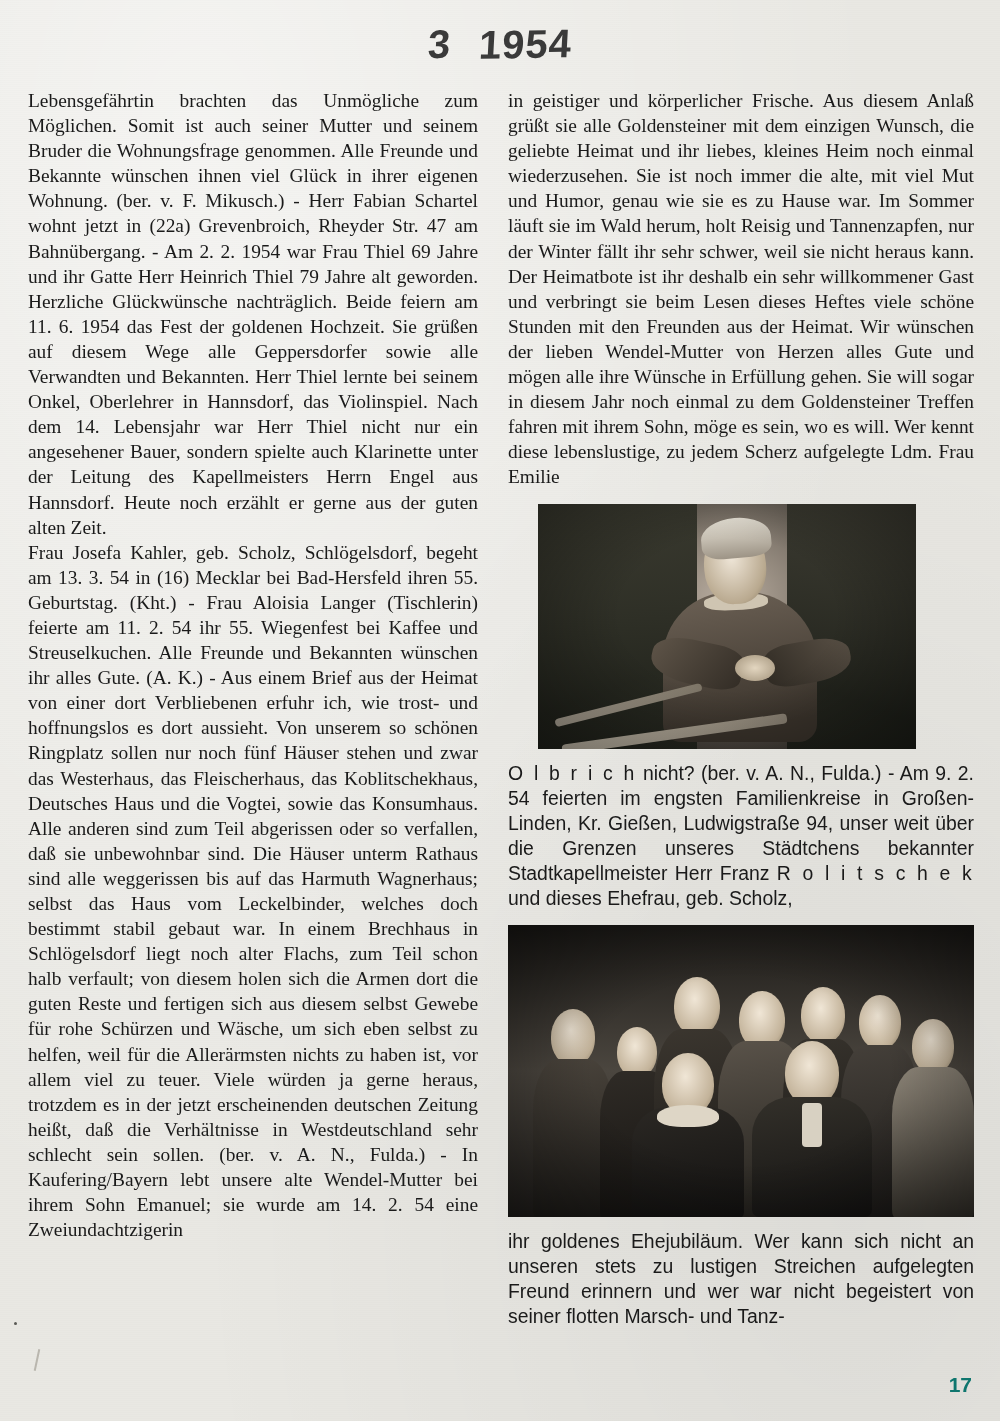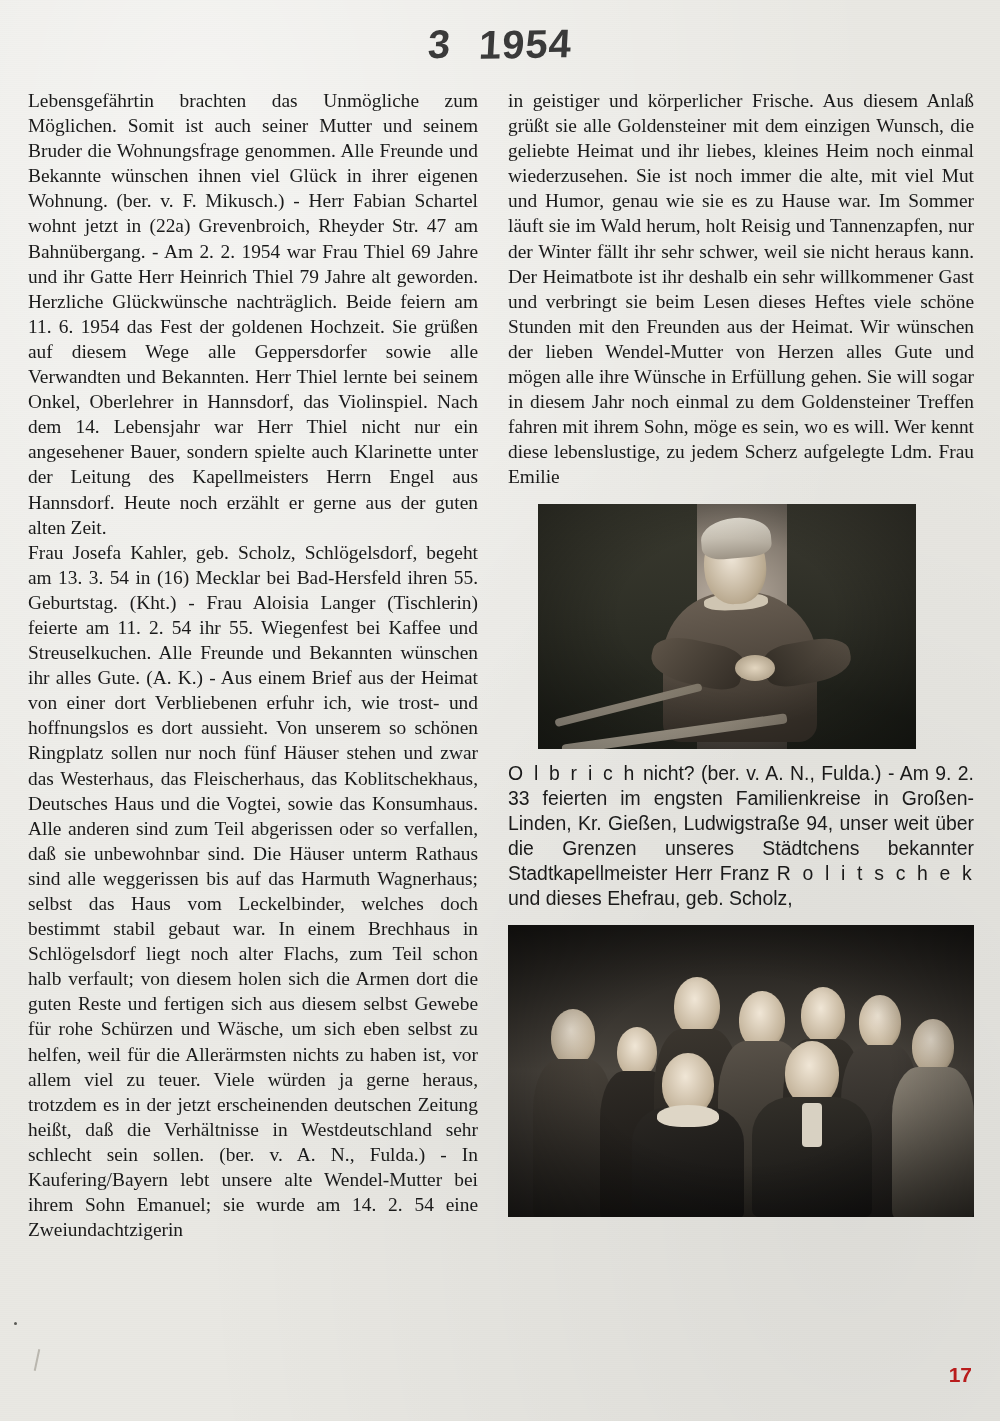--- a/index.html
+++ b/index.html
@@ -233,25 +233,25 @@
     font-family: "Liberation Sans", sans-serif;
     font-size: 18.4px;
     line-height: 24.4px;
     text-align: justify;
     margin: 0;
   }
 
   .page-number {
     position: absolute;
     right: 28px;
-    bottom: 34px;
+    bottom: 24px;
     font-family: "Liberation Sans", sans-serif;
     font-weight: bold;
     font-size: 21px;
-    color: #b91c1c;
+    color: #0f766e;
   }
   .edge-mark {
     position: absolute;
     left: 14px;
     bottom: 96px;
     width: 3px;
     height: 3px;
     background: #5a5a55;
     border-radius: 50%;
   }
@@ -293,21 +293,21 @@
       <div class="p1-arm-r"></div>
       <div class="p1-collar"></div>
       <div class="p1-head"></div>
       <div class="p1-hair"></div>
       <div class="p1-hands"></div>
       <div class="p1-bench"></div>
       <div class="p1-bench2"></div>
       <div class="p1-vig"></div>
     </div>
 
-    <p class="caption"><span class="spaced">O l b r i c h</span><span> nicht? (ber. v. A. N., Fulda.) - Am 9. 2. 33 feierten im engsten Familienkreise in Großen-Linden, Kr. Gießen, Ludwigstraße 94, unser weit über die Grenzen unseres Städtchens bekannter Stadtkapellmeister Herr Franz </span><span class="spaced">R o l i t s c h e k</span><span> und dieses Ehefrau, geb. Scholz,</span></p>
+    <p class="caption"><span class="spaced">O l b r i c h</span><span> nicht? (ber. v. A. N., Fulda.) - Am 9. 2. 54 feierten im engsten Familienkreise in Großen-Linden, Kr. Gießen, Ludwigstraße 94, unser weit über die Grenzen unseres Städtchens bekannter Stadtkapellmeister Herr Franz </span><span class="spaced">R o l i t s c h e k</span><span> und dieses Ehefrau, geb. Scholz,</span></p>
 
     <div class="photo photo-2">
       <div class="p2-dark"></div>
 
       <div class="p2-person" style="left:28px;width:74px;height:230px;">
         <div class="hd" style="top:22px;width:44px;height:56px;"></div>
         <div class="bd" style="top:72px;width:80px;height:160px;background:linear-gradient(170deg,#4a443c,#1e1c19);"></div>
       </div>
       <div class="p2-person" style="left:96px;width:66px;height:220px;">
         <div class="hd" style="top:30px;width:40px;height:50px;"></div>
@@ -341,18 +341,19 @@
       </div>
       <div class="p2-person" style="left:250px;width:108px;height:176px;">
         <div class="hd" style="top:0px;width:54px;height:64px;"></div>
         <div class="bd" style="top:56px;width:120px;height:120px;background:linear-gradient(170deg,#33302a,#141312);"></div>
         <div style="position:absolute;left:50%;transform:translateX(-50%);top:62px;width:20px;height:44px;background:#d8d1c2;border-radius:4px;"></div>
       </div>
 
       <div class="p2-vig"></div>
     </div>
 
+    <p class="caption">ihr goldenes Ehejubiläum. Wer kann sich nicht an unseren stets zu lustigen Streichen aufgelegten Freund erinnern und wer war nicht begeistert von seiner flotten Marsch- und Tanz-</p>
   </div>
 </div>
 
 <div class="page-number">17</div>
 <div class="edge-mark"></div>
 <div class="edge-mark2"></div>
 
 </body></html>

